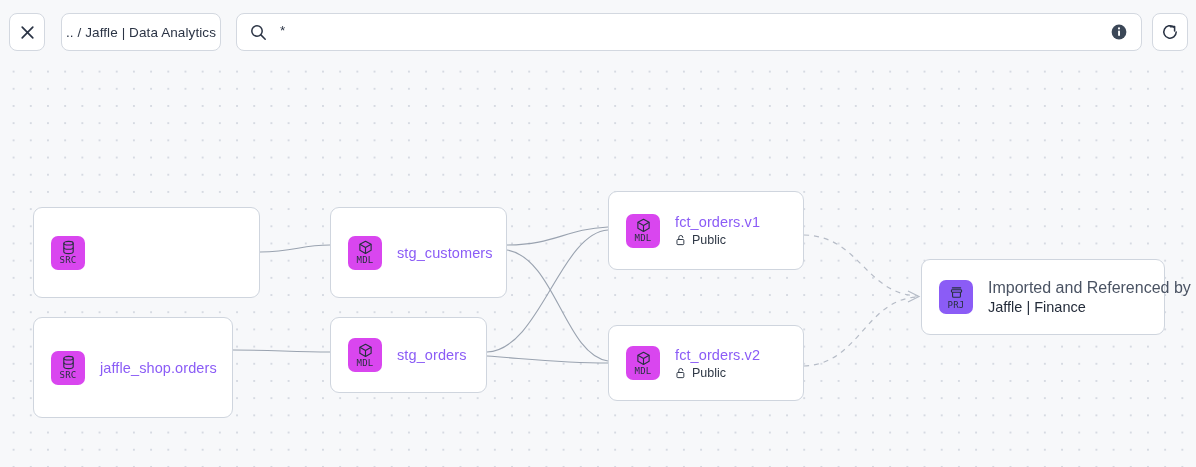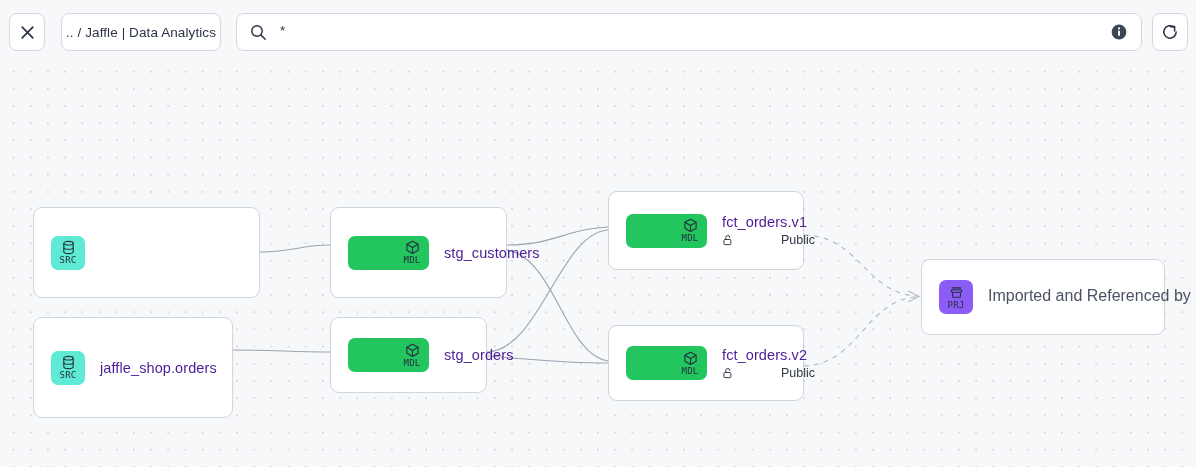--- a/index.html
+++ b/index.html
@@ -137,22 +137,22 @@
     height: 34px;
     border-radius: 7px;
     flex: 0 0 auto;
     display: flex;
     flex-direction: column;
     align-items: center;
     justify-content: center;
     margin-left: 17px;
   }
 
-  .badge-src { background: #5eead4; }
-  .badge-mdl { background: #22c55e; padding-left: 47px; }
+  .badge-src { background: #d946ef; }
+  .badge-mdl { background: #d946ef; }
   .badge-prj { background: #8b5cf6; }
 
   .badge svg { display: block; }
 
   .badge-text {
     font-size: 9px;
     line-height: 9px;
     color: #27313f;
     margin-top: 1px;
     letter-spacing: 0.2px;
@@ -161,33 +161,32 @@
 
   .node-body {
     margin-left: 15px;
     display: flex;
     flex-direction: column;
     justify-content: center;
   }
 
   .node-title {
     font-size: 14.5px;
-    color: #4c1d95;
+    color: #8b5cf6;
     letter-spacing: 0.1px;
     white-space: nowrap;
   }
 
   .node-sub {
     display: flex;
     align-items: center;
     margin-top: 3px;
     font-size: 12.5px;
     color: #2f3846;
     white-space: nowrap;
-    gap: 42px;
   }
 
   .node-sub .sub-label { margin-left: 5px; }
 
   .node-eyebrow {
     font-size: 16px;
     color: #4a5363;
     white-space: nowrap;
     margin-bottom: 2px;
   }
@@ -375,16 +374,17 @@
     <div class="badge badge-prj">
       <svg width="15" height="15" viewBox="0 0 16 16">
         <path d="M3.6,3.0 L12.4,3.0" stroke="#27313f" stroke-width="1.25" stroke-linecap="round" fill="none"></path>
         <rect x="2.6" y="5.0" width="10.8" height="2.7" rx="0.9" fill="none" stroke="#27313f" stroke-width="1.2"></rect>
         <path d="M3.8,7.7 L3.8,12.0 C3.8,12.6 4.3,13.1 4.9,13.1 L11.1,13.1 C11.7,13.1 12.2,12.6 12.2,12.0 L12.2,7.7" fill="none" stroke="#27313f" stroke-width="1.2" stroke-linejoin="round"></path>
       </svg>
       <span class="badge-text">PRJ</span>
     </div>
     <div class="node-body">
       <span class="node-eyebrow">Imported and Referenced by</span>
+      <span class="node-strong">Jaffle | Finance</span>
     </div>
   </div>
 
 </div>
 
 </body></html>

